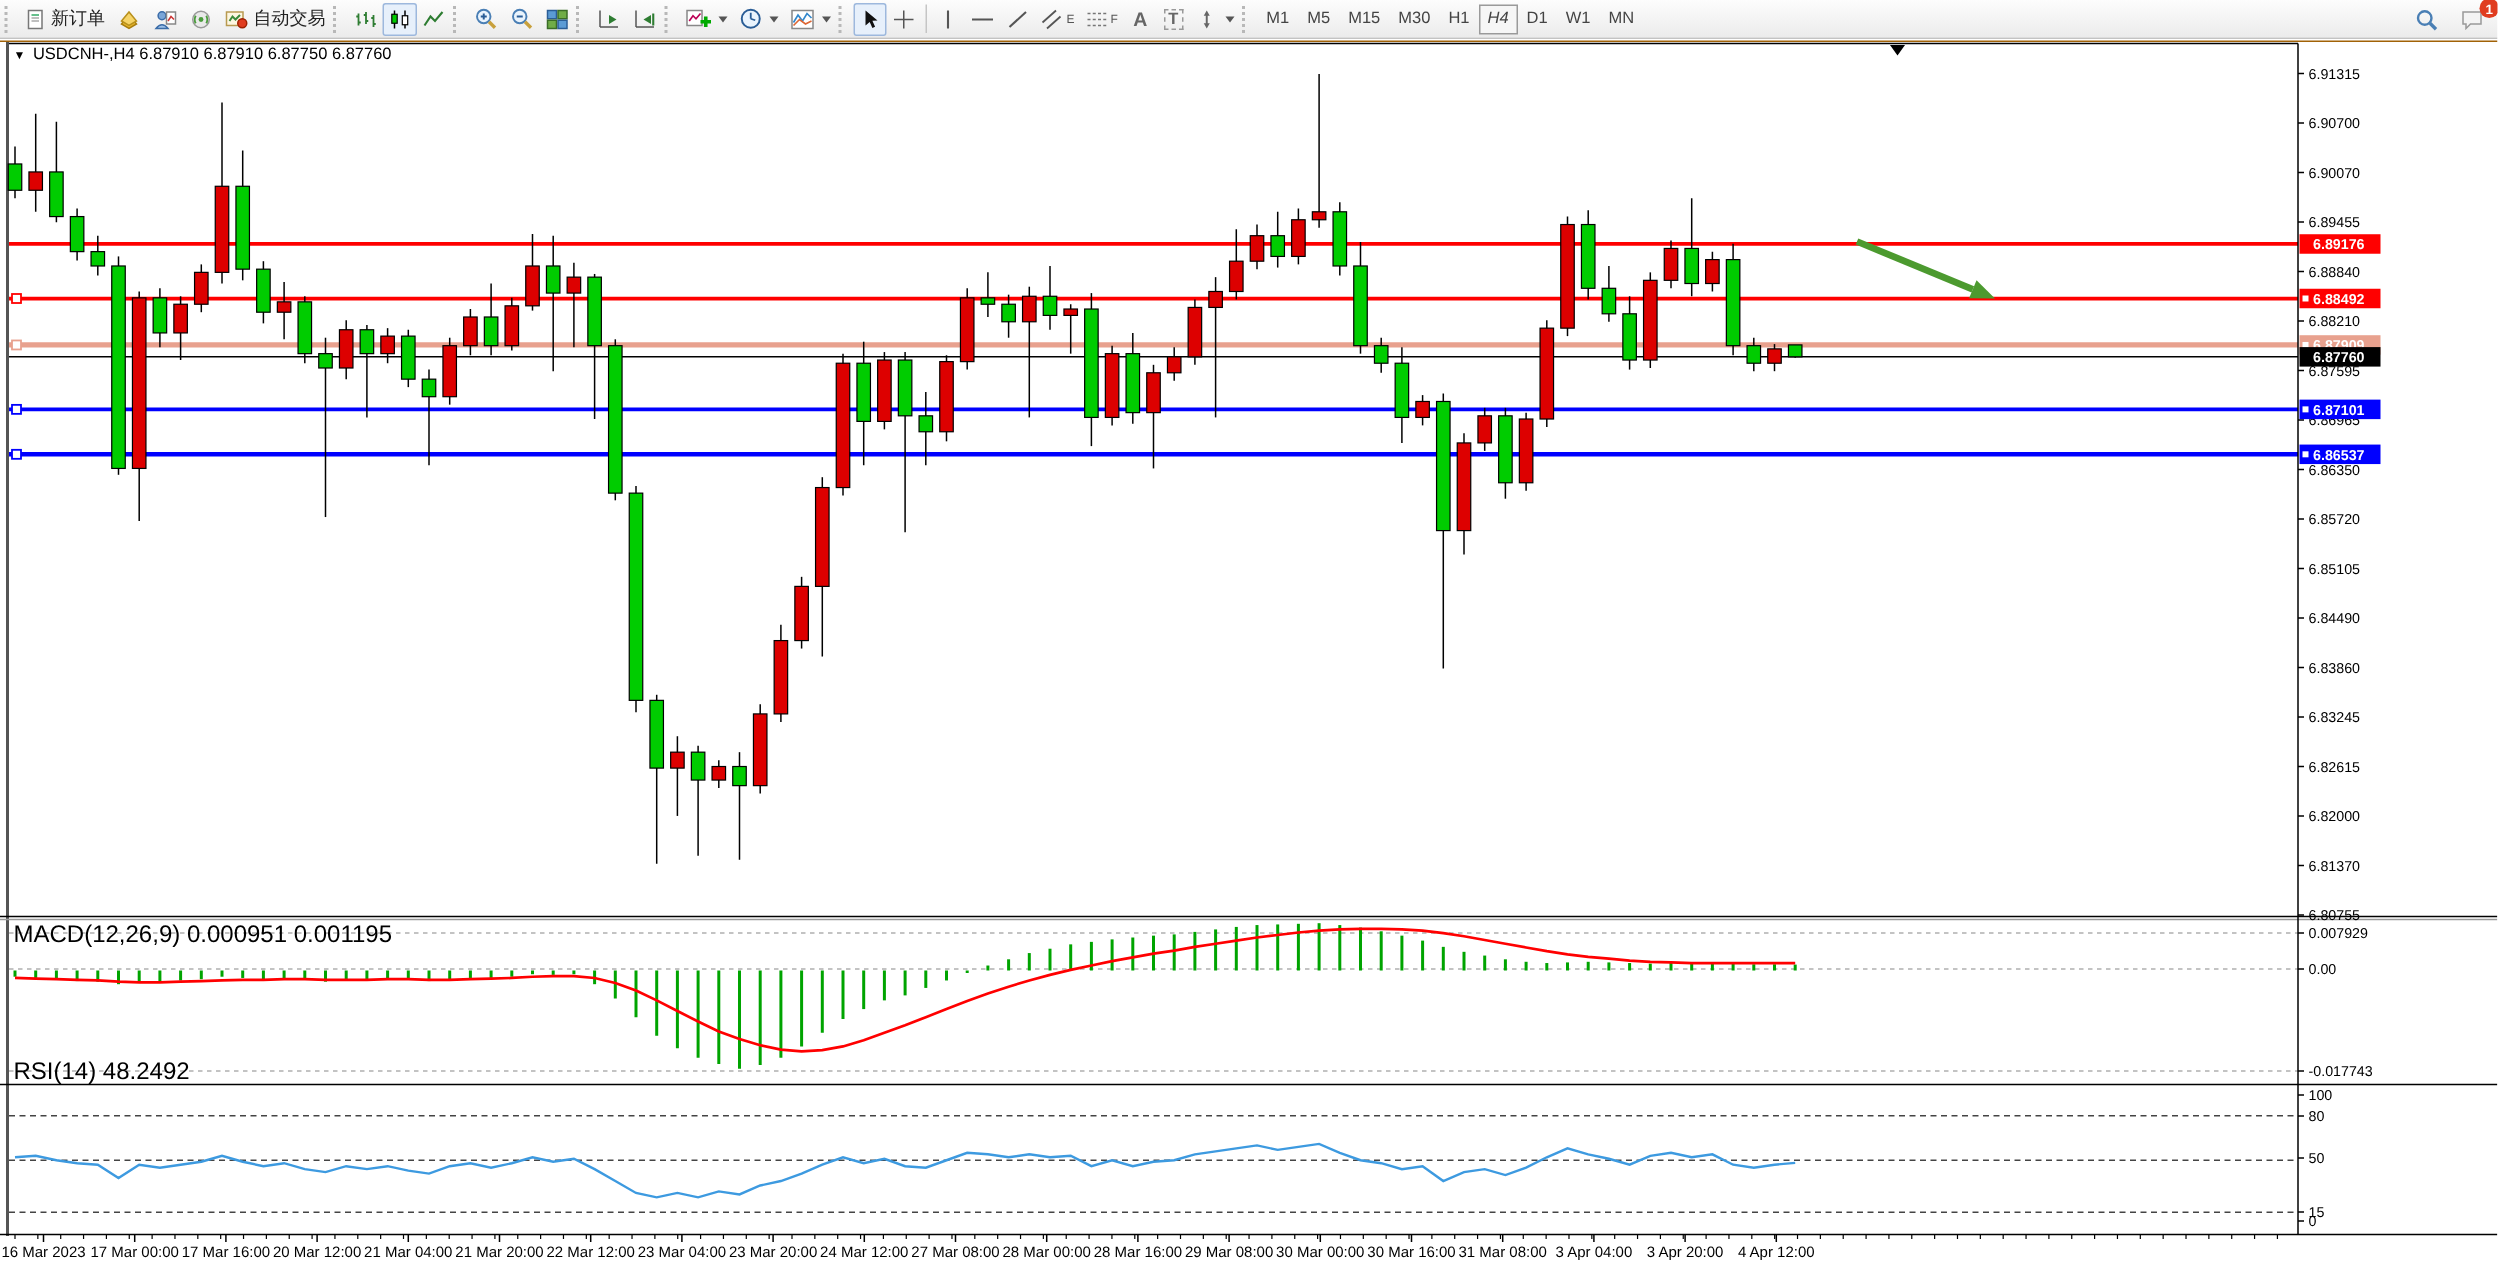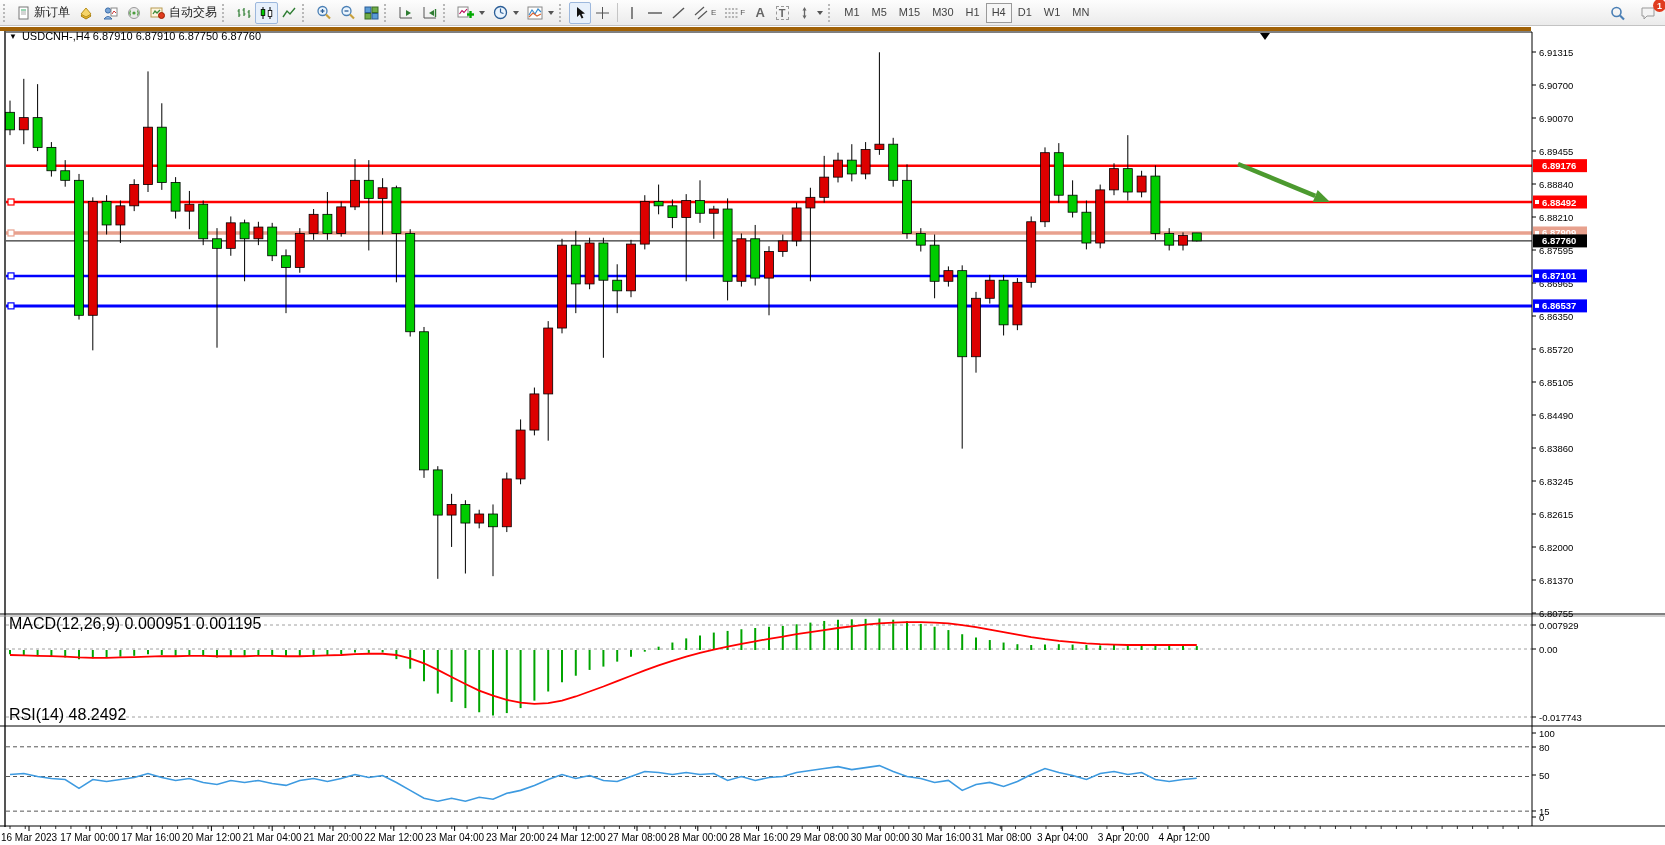--- a/index.html
+++ b/index.html
@@ -13,27 +13,27 @@
     gap:3px;padding:0 3px;border:1px solid transparent;border-radius:2px;
     font-size:12px;color:#222;cursor:default;box-sizing:border-box;}
   .tb.pressed{border-color:#9db8dd;background:#e7f0fb;}
   .tb .lbl{white-space:nowrap;}
   .sep{width:1px;height:19px;background:#c5c5c5;margin:0 3px;}
   .grip{width:5px;height:18px;border-left:2px dotted #b8b8b8;margin:0 3px 0 1px;}
   .dd{width:0;height:0;border-left:3px solid transparent;border-right:3px solid transparent;
       border-top:4px solid #555;margin-left:2px;}
   .tf{font-size:11px;color:#444;padding:2px 5px;height:20px;display:flex;align-items:flex-start;
       border:1px solid transparent;box-sizing:border-box;}
-  .tf.pressed{border-color:#9a9a9a;background:#f6f6f6;}
+  .tf.pressed{border-color:#9a9a9a;background:#f6f6f6;font-style:italic;}
   .tbright{position:absolute;right:4px;top:0;height:26px;display:flex;align-items:center;gap:6px;}
   .badge{position:absolute;top:-4px;right:-6px;background:#e03c1f;color:#fff;border-radius:50%;
      width:13px;height:13px;font-size:9px;display:flex;align-items:center;justify-content:center;font-weight:bold;}
   
-  .chartwrap{position:absolute;top:27px;left:0;width:1531px;height:818px;background:#fff;
-     border-top:4px solid #a16207;box-sizing:border-box;}
+  .chartwrap{position:absolute;top:27px;left:0;width:1665px;height:818px;background:#fff;
+     border-top:1px solid #a16207;box-sizing:border-box;}
   #plot{position:absolute;top:0;left:0;}
   .symtitle{position:absolute;top:30px;left:9px;font-size:11px;color:#000;z-index:4;
      display:flex;align-items:center;gap:5px;}
   .symtitle .tri{font-size:8px;color:#000;}
   .indlabel{position:absolute;left:9px;font-size:16px;color:#000;z-index:4;}
   .axiszone{position:absolute;z-index:3;}
 </style>
 </head>
 <body>
 

